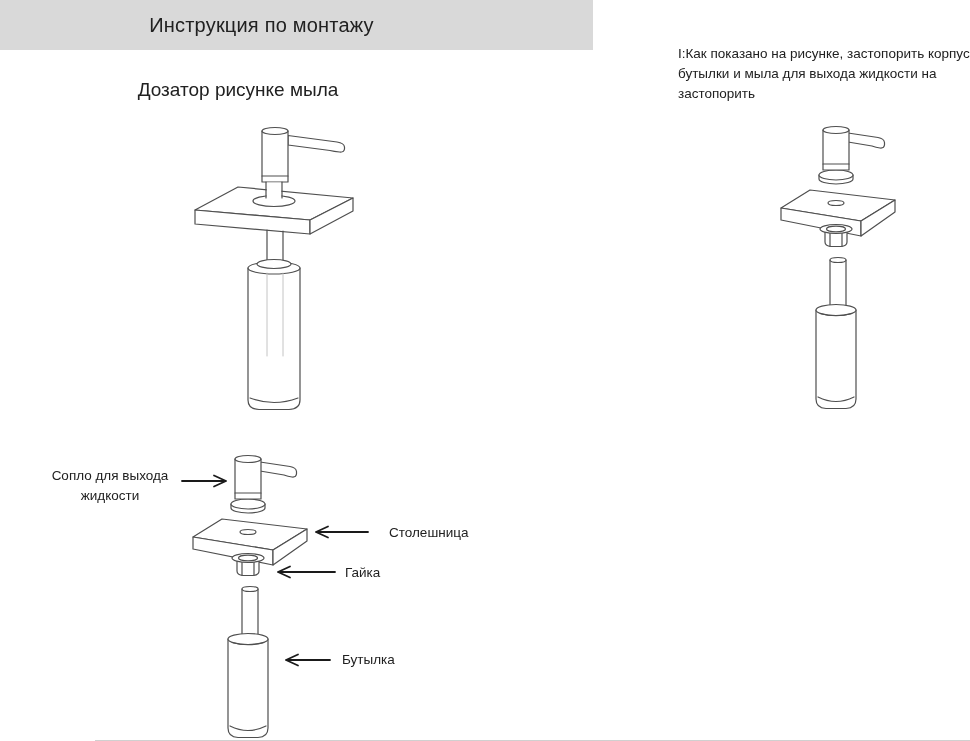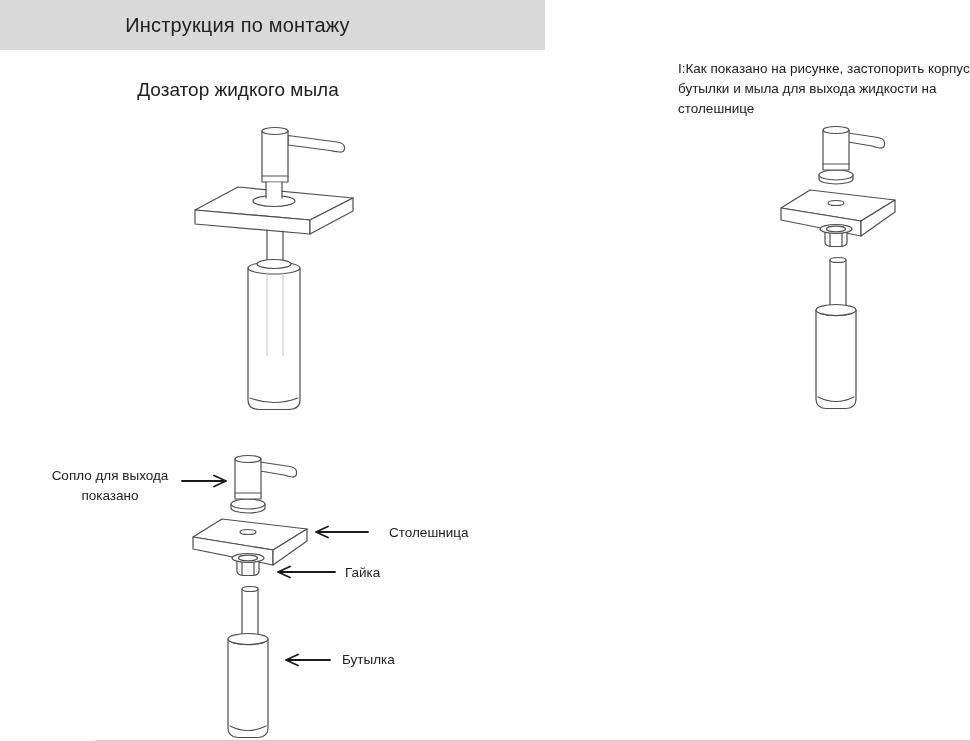--- a/index.html
+++ b/index.html
@@ -1,31 +1,31 @@
 <!DOCTYPE html>
 <html style="--header-bg: #d9d9d9; --text: #212121; --drawing-stroke: #4f4f4f; --arrow: #1a1a1a;"><head>
 <meta charset="utf-8">
 <style>
   html,body{margin:0;padding:0;background:#ffffff;}
   .page{
     position:relative;width:970px;height:741px;background:#ffffff;overflow:hidden;
     font-family:"Liberation Sans", sans-serif;color:var(--text,#212121);
   }
   .header-bar{
-    position:absolute;left:0;top:0;width:545px;height:50px;
+    position:absolute;left:0;top:0;width:593px;height:50px;
     background:var(--header-bg,#d9d9d9);
     display:flex;align-items:center;justify-content:center;
     box-sizing:border-box;padding-right:70px;
   }
   .header-bar .title{font-size:20px;letter-spacing:.2px;}
   .subtitle{
     position:absolute;left:0;top:79px;width:476px;text-align:center;font-size:19px;
   }
   .note{
-    position:absolute;left:678px;top:59px;font-size:13.5px;line-height:20px;white-space:nowrap;
+    position:absolute;left:678px;top:44px;font-size:13.5px;line-height:20px;white-space:nowrap;
   }
   .part-label{position:absolute;font-size:13.5px;}
   .nozzle-label{left:35px;top:466px;width:150px;text-align:center;line-height:20px;}
   .countertop-label{left:389px;top:525px;}
   .nut-label{left:345px;top:565px;}
   .bottle-label{left:342px;top:652px;}
   .drawing{position:absolute;}
   .drawing-assembled{left:130px;top:118px;}
   .drawing-exploded-left{left:180px;top:445px;}
   .drawing-exploded-right{left:768px;top:116px;}
@@ -75,26 +75,26 @@
         <ellipse cx="68" cy="194" rx="20" ry="5.5"></ellipse>
         <path d="M52,197.5 Q68,202 84,197.5" fill="none"></path>
       </g>
     </defs>
   </svg>
 
   <div class="header-bar">
     <span class="title">Инструкция по монтажу</span>
   </div>
 
-  <div class="subtitle">Дозатор жидкого мыла</div>
+  <div class="subtitle">Дозатор рисунке мыла</div>
 
   <div class="note">
     <div>I:Как показано на рисунке, застопорить корпус</div>
     <div>бутылки и мыла для выхода жидкости на</div>
-    <div>столешнице</div>
+    <div>застопорить</div>
   </div>
 
   <div class="drawing drawing-assembled">
     <svg width="290" height="300" viewBox="0 0 290 300">
       <g fill="#ffffff" style="stroke:var(--drawing-stroke,#4f4f4f)" stroke-width="1.2" stroke-linejoin="round" stroke-linecap="round">
 
         <path d="M158,17.5 L207,24 Q214,25 214.5,29 L214.5,31 Q214,34.5 209.5,34 Q204,33.5 200,32.5 L158,27 Z"></path>
 
         <path d="M132,13 L132,64 L158,64 L158,13 Z"></path>
         <ellipse cx="145" cy="13" rx="13" ry="3.5"></ellipse>
@@ -126,21 +126,21 @@
   </div>
 
   <div class="drawing drawing-exploded-right">
     <svg width="160" height="300" viewBox="0 0 160 300">
         <use href="#exploded-parts"></use>
       </svg>
   </div>
 
   <div class="part-label nozzle-label">
     <div>Сопло для выхода</div>
-    <div>показано</div>
+    <div>жидкости</div>
   </div>
   <div class="part-label countertop-label">Столешница</div>
   <div class="part-label nut-label">Гайка</div>
   <div class="part-label bottle-label">Бутылка</div>
 
   <div class="arrow nozzle-arrow">
     <svg width="48" height="16" viewBox="0 0 48 16">
       <line x1="2" y1="8" x2="44" y2="8"></line>
       <path d="M34,2.5 L46,8 M34,13.5 L46,8"></path>
     </svg>

